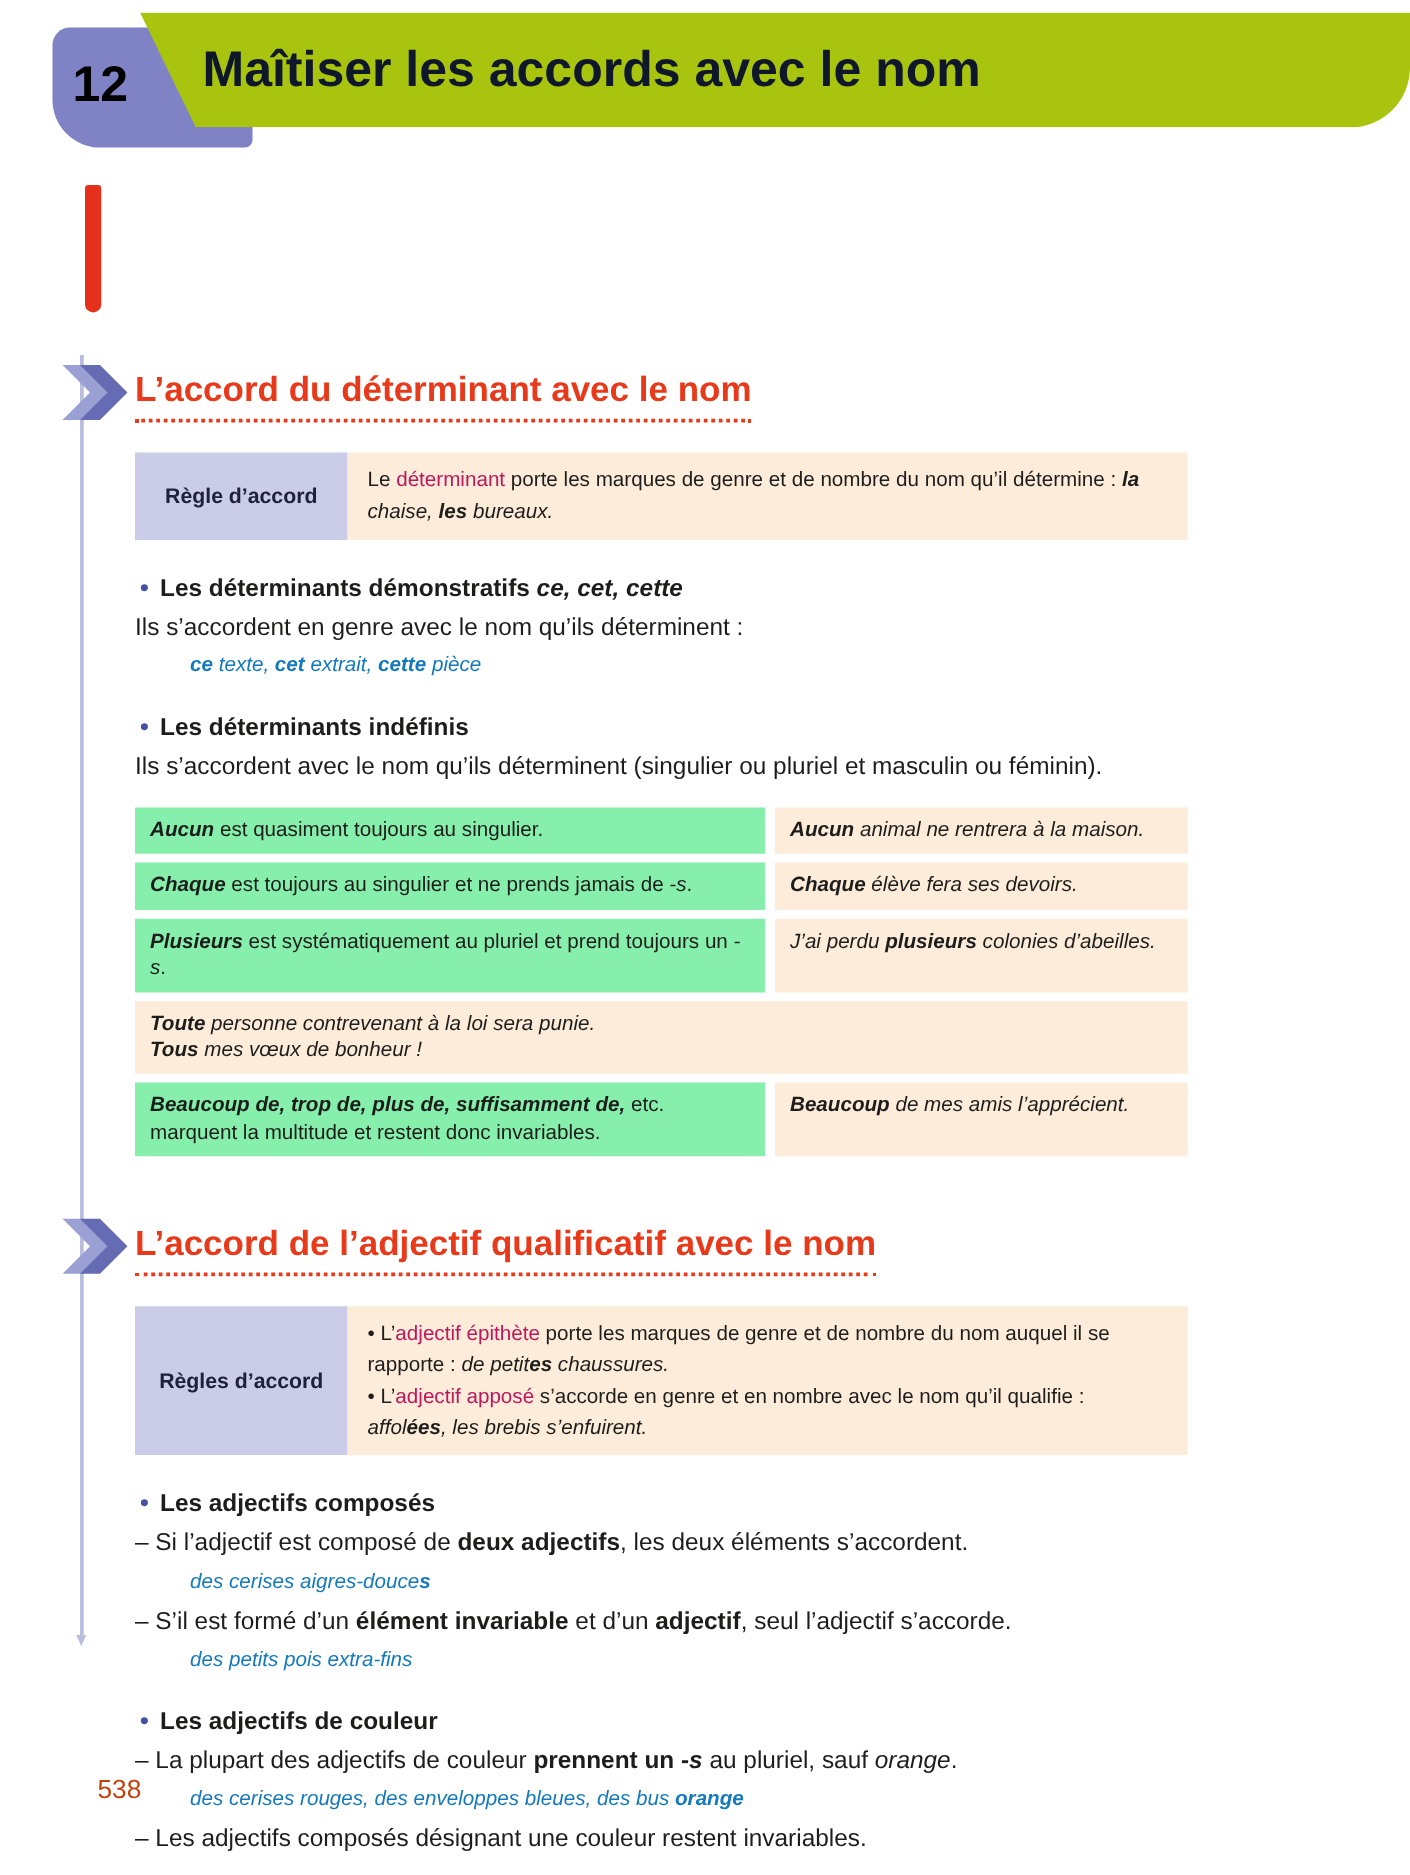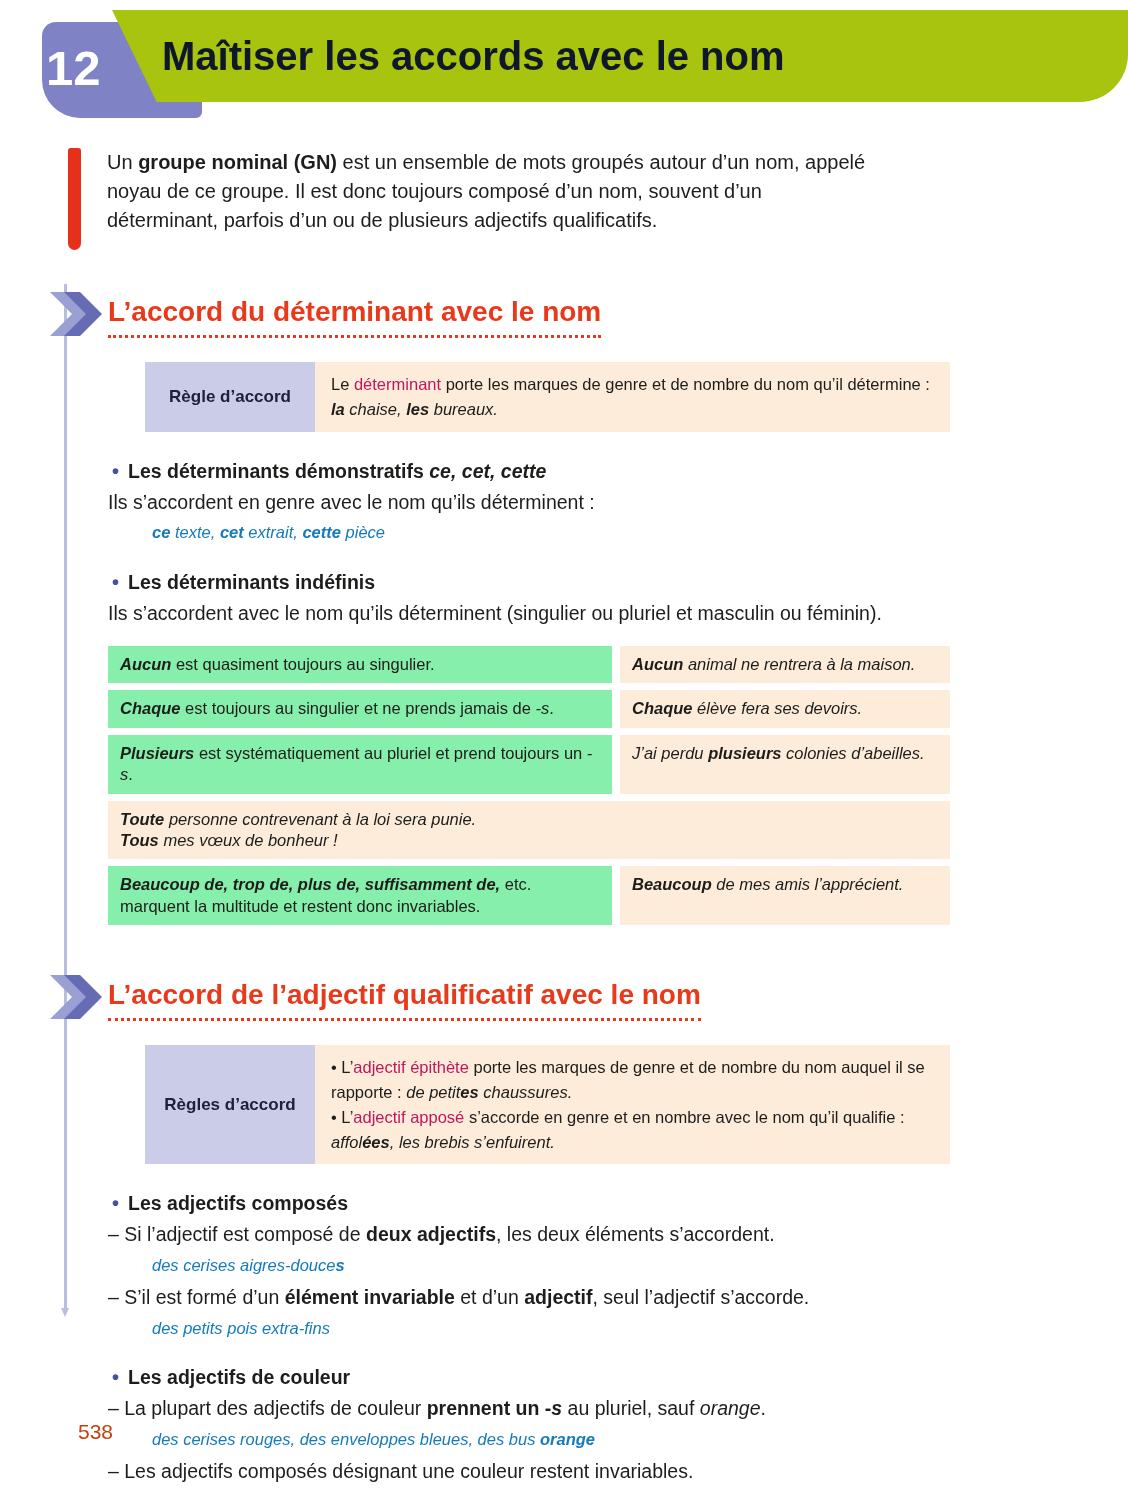--- a/index.html
+++ b/index.html
@@ -6,22 +6,22 @@
   html,body { background:#ffffff; }
   body { font-family:"Liberation Sans", sans-serif; color:#1d1d1b; }
   .page { position:relative; width:1128px; height:1500px; background:#fff; overflow:hidden; }
 
   
   .chapter-badge{
     position:absolute; top:22px; left:42px; width:160px; height:96px;
     background:#7f82c4; border-radius:14px 6px 6px 38px; z-index:1;
   }
   .chapter-badge span{
-    display:block; padding-left:4px; line-height:92px;
-    font-size:49px; font-weight:bold; color:#ffffff;
+    display:block; padding-left:16px; line-height:92px;
+    font-size:40px; font-weight:bold; color:#000000;
   }
   .chapter-banner{
     position:absolute; top:10px; left:112px; width:1016px; height:92px;
     background:#a9c40e; border-bottom-right-radius:48px;
     clip-path:polygon(0 0,100% 0,100% 100%,4.4% 100%); z-index:2;
   }
   .chapter-banner h1{
     color:#0f172a; font-size:40px; font-weight:bold; line-height:92px; padding-left:50px;
     white-space:nowrap;
   }
@@ -50,21 +50,21 @@
   }
   .sec-title .t{ display:inline-block; padding-bottom:7px; border-bottom:3px dotted #e8391a; }
   .chev{ position:absolute; left:-60px; top:-6px; }
 
   .sec1{ margin-top:46px; }
   .sec2{ margin-top:54px; }
 
   .rulebox{ display:flex; margin-bottom:28px; }
   .rule-label{
     flex:0 0 170px; background:#cbcce7; display:flex; align-items:center; justify-content:center;
-    font-weight:bold; font-size:17px; color:#20203c; text-align:center; padding:8px;margin-left:37px;
+    font-weight:bold; font-size:17px; color:#20203c; text-align:center; padding:8px;
   }
   .rule-content{
     flex:1; background:#fcecd9; padding:10px 16px; font-size:16.5px; line-height:1.5;
   }
   .red{ color:#be185d; font-weight:normal; }
 
   .bullet-head{ font-size:19.5px; font-weight:bold; margin:26px 0 5px 4px; }
   .bullet-head .dot{ color:#4550a2; margin-right:9px; font-size:20px; }
   p.body{ font-size:19.5px; line-height:1.5; }
   p.dash{ font-size:19.5px; line-height:1.5; margin-top:2px; }
@@ -94,21 +94,20 @@
   <div class="chapter-banner">
     <h1>Maîtiser les accords avec le nom</h1>
   </div>
 
   <div class="spine"></div>
 
   <div class="main">
 
     <div class="intro">
       <div class="intro-bar"></div>
-      <p class="intro-text">Un <b>groupe nominal (GN)</b> est un ensemble de mots groupés autour d’un nom, appelé noyau de ce groupe. Il est donc toujours composé d’un nom, souvent d’un déterminant, parfois d’un ou de plusieurs adjectifs qualificatifs.</p>
     </div>
 
     <section class="sec1">
       <h2 class="sec-title">
         <svg class="chev" width="54" height="48" viewBox="0 0 54 48">
           <polygon points="2,2 18,2 40,24 18,46 2,46 24,24" fill="#9aa0d4"></polygon>
           <polygon points="16,2 32,2 54,24 32,46 16,46 38,24" fill="#666cb4"></polygon>
         </svg>
         <span class="t">L’accord du déterminant avec le nom</span>
       </h2>

